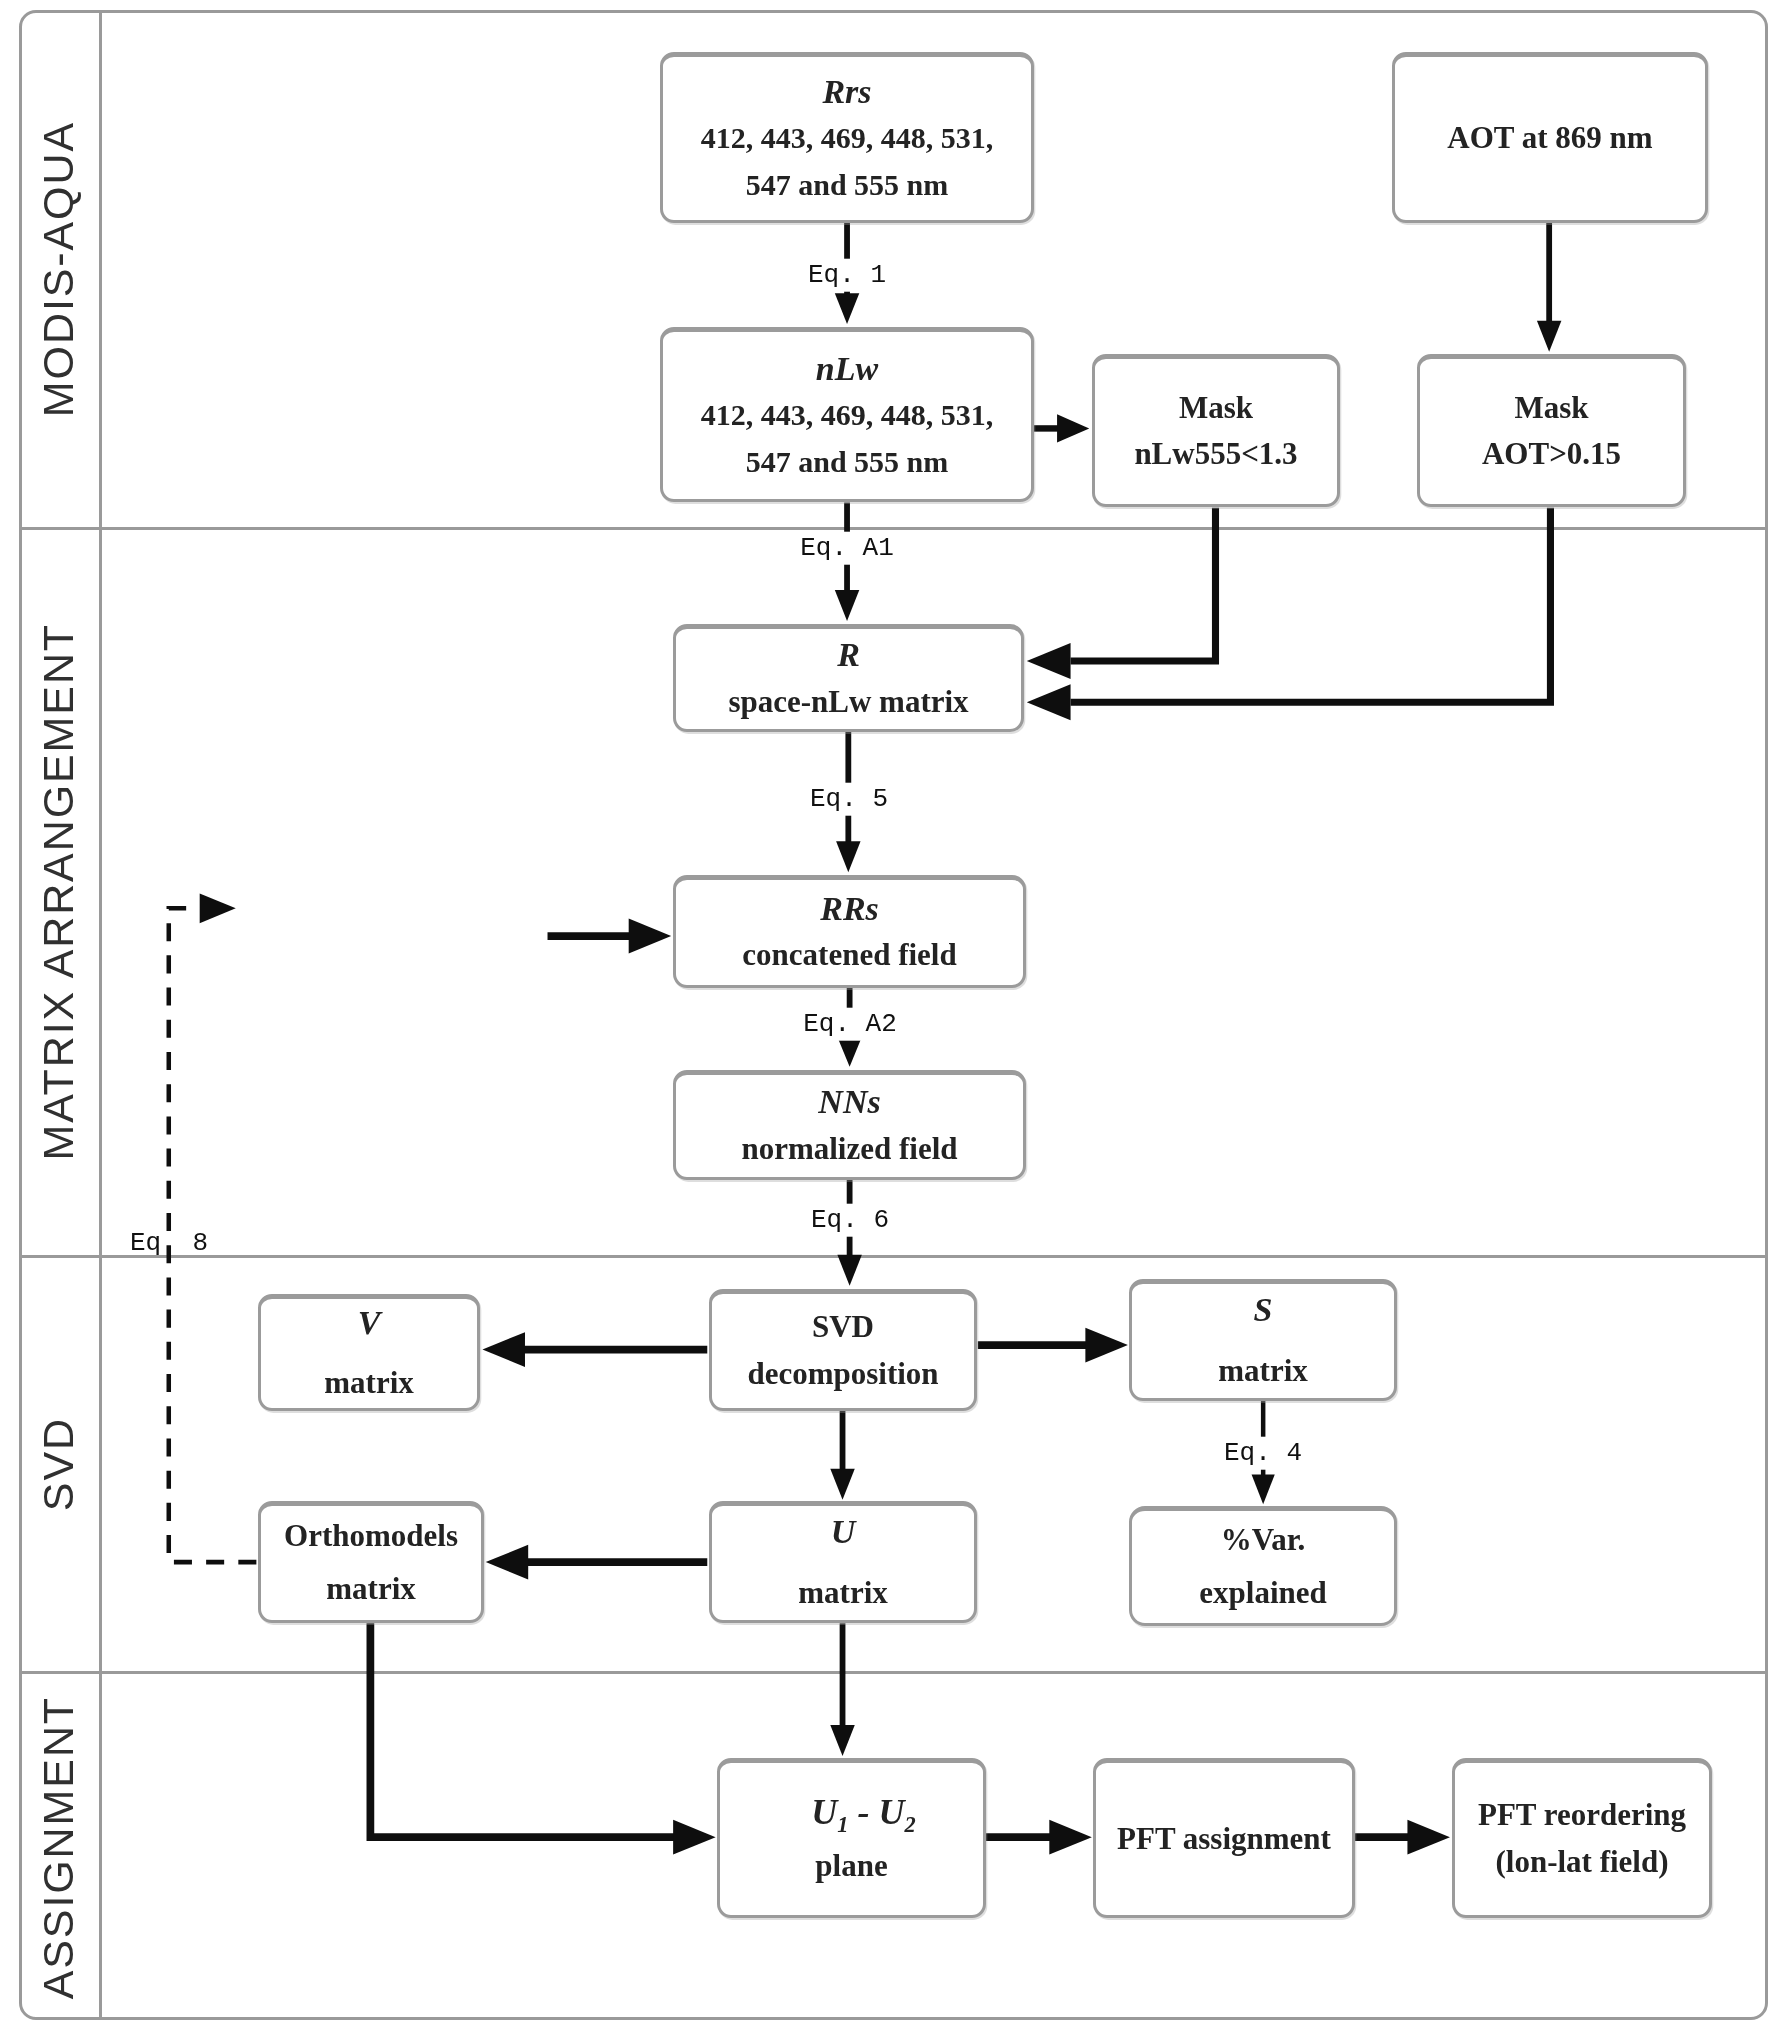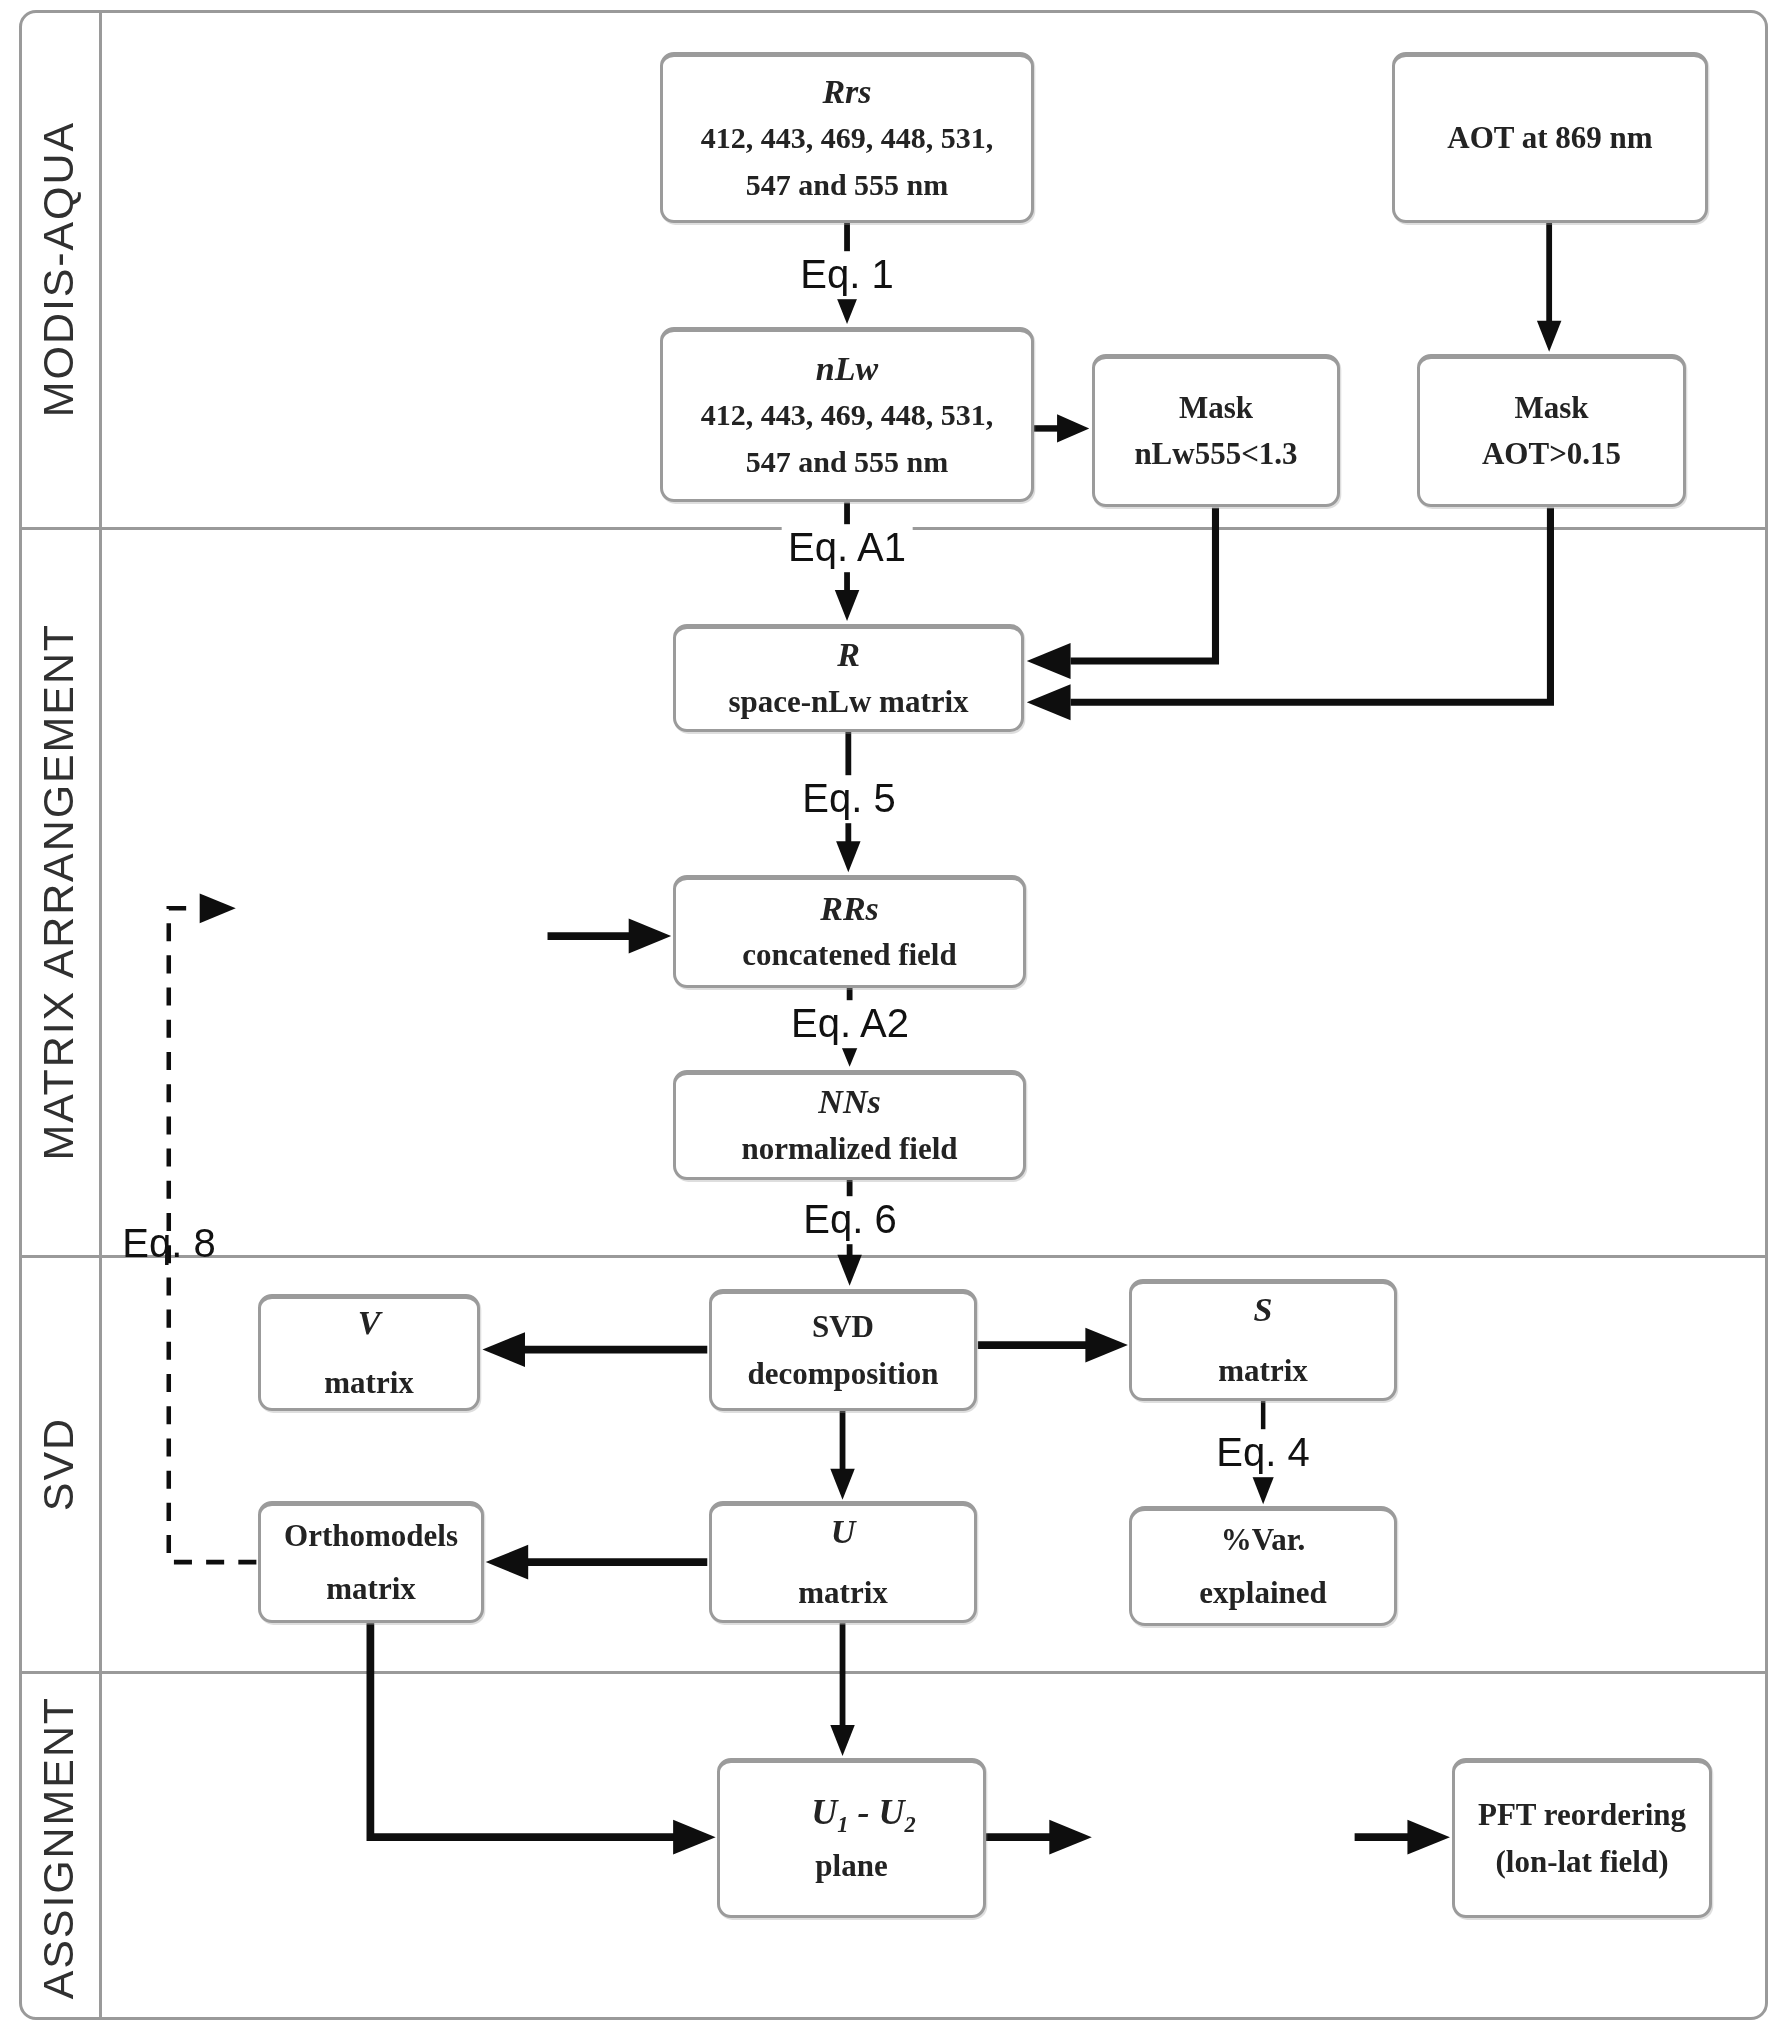--- a/index.html
+++ b/index.html
@@ -19,22 +19,22 @@
         border-top-width:5.2px;border-radius:14px;box-sizing:border-box;
         display:flex;flex-direction:column;align-items:center;justify-content:center;
         text-align:center;color:var(--text,#232323);font-weight:bold;z-index:2;
         box-shadow:1.3px 1.9px 0 rgba(160,160,160,.35);}
   .t-sym{font-style:italic;font-size:34px;line-height:1.25;}
   .t-main{font-size:31px;line-height:1.38;}
   .t-nums{font-size:30px;line-height:1.42;}
   .gap-sm{row-gap:3.9px;}
   .gap-md{row-gap:10.3px;}
   .gap-lg{row-gap:18px;}
-  .edge-label{position:absolute;z-index:3;font-family:Liberation Sans, sans-serif;
-        font-size:40px;color:var(--label_text,#111);background:#fff;padding:1.3px 6.4px;
+  .edge-label{position:absolute;z-index:3;font-family:Liberation Mono, monospace;
+        font-size:26px;color:var(--label_text,#111);background:#fff;padding:1.3px 6.4px;
         transform:translate(-50%,-50%);white-space:nowrap;}
   .edge-label.no-bg{background:transparent;padding:0;}
   sub{font-size:0.62em;line-height:0;}
   .sep{margin:0 9px;}
 </style>
 </head>
 <body>
 
 <div class="canvas">
 
@@ -157,20 +157,23 @@
   </div>
   <div class="node gap-md" style="left:1129px;top:1506px;width:268px;height:120px;border-radius:16px;">
     <span class="t-main">%Var.</span>
     <span class="t-main">explained</span>
   </div>
 
   <div class="node gap-md" style="left:717px;top:1758px;width:269px;height:160px;">
     <span class="t-sym" style="font-size:36px;margin-left:24px;"><span>U</span><sub>1</sub><span class="sep">-</span><span>U</span><sub>2</sub></span>
     <span class="t-main">plane</span>
   </div>
+  <div class="node" style="left:1093px;top:1758px;width:262px;height:160px;">
+    <span class="t-main">PFT assignment</span>
+  </div>
   <div class="node gap-sm" style="left:1452px;top:1758px;width:260px;height:160px;">
     <span class="t-main">PFT reordering</span>
     <span class="t-main">(lon-lat field)</span>
   </div>
 
   <div class="edge-label" style="left:847px;top:275px;">Eq. 1</div>
   <div class="edge-label" style="left:847px;top:548px;">Eq. A1</div>
   <div class="edge-label" style="left:849px;top:799px;">Eq. 5</div>
   <div class="edge-label" style="left:850px;top:1024px;">Eq. A2</div>
   <div class="edge-label" style="left:850px;top:1220px;">Eq. 6</div>

